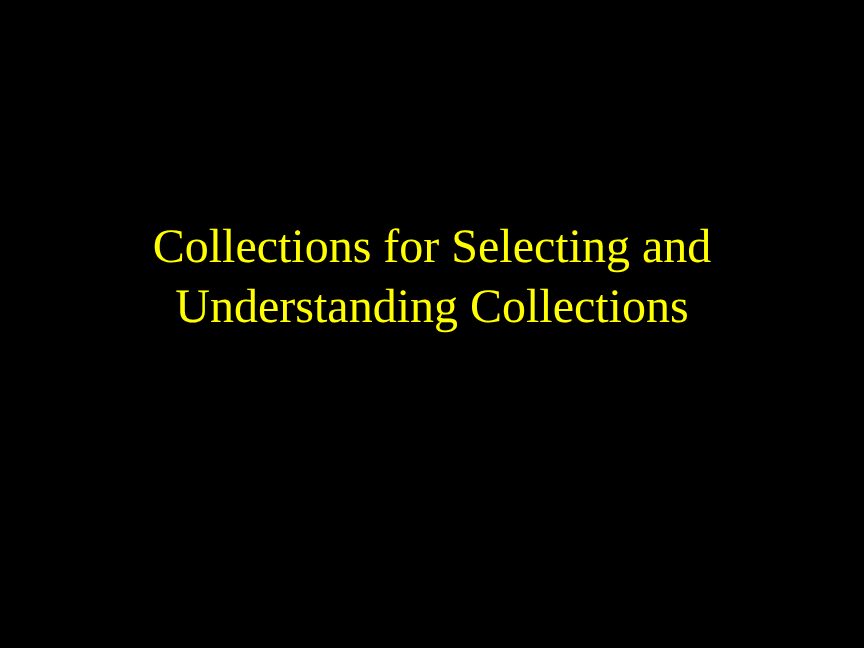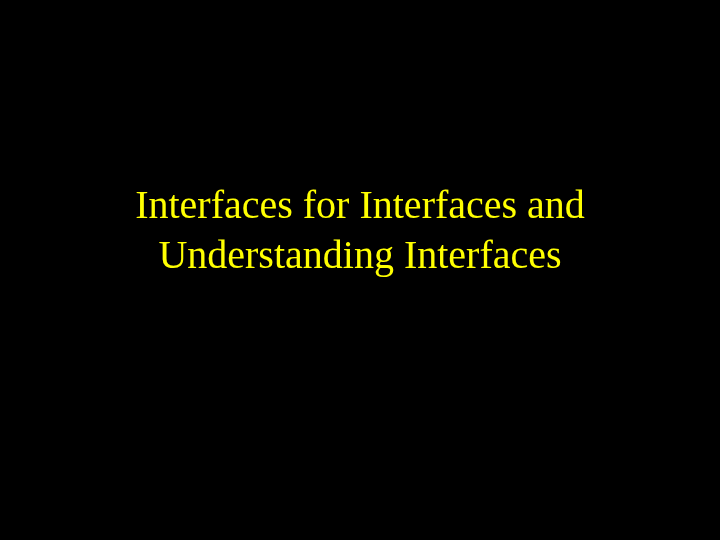--- a/index.html
+++ b/index.html
@@ -28,16 +28,16 @@
       font-size: 40px;
       font-weight: normal;
       line-height: 1.25;
     }
   </style>
 </head>
 <body>
 
 <div class="slide">
   <h1 class="title">
-    <span>Interfaces for Interfaces and</span><br>
-    <span>Understanding Interfaces</span>
+    <span>Collections for Selecting and</span><br>
+    <span>Understanding Collections</span>
   </h1>
 </div>
 
 </body></html>

